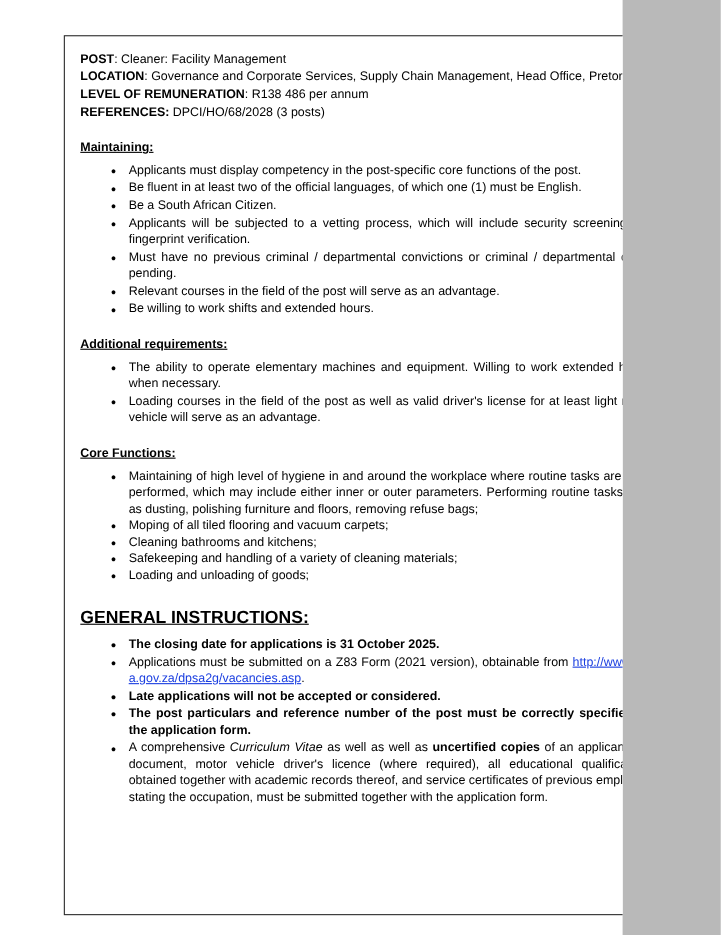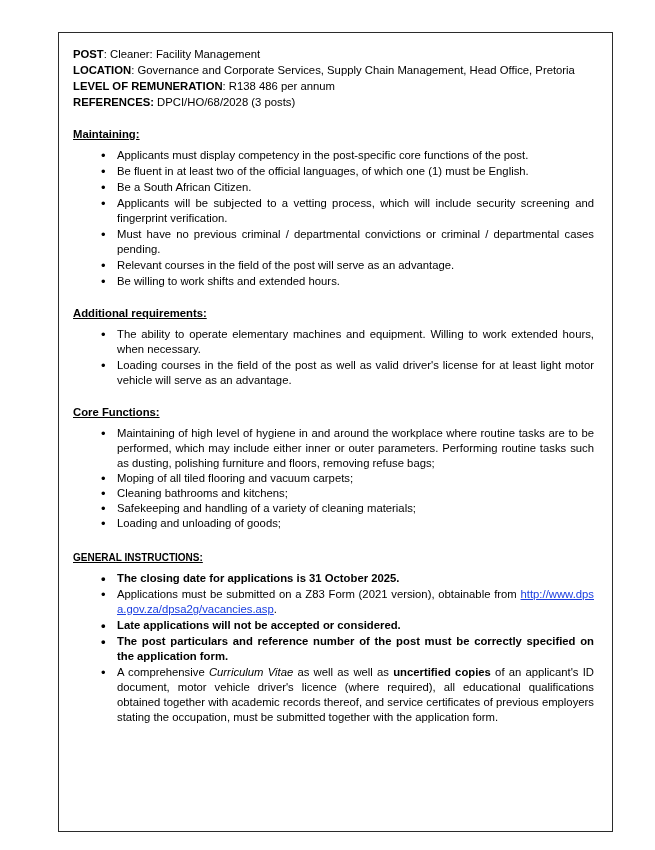--- a/index.html
+++ b/index.html
@@ -5,21 +5,21 @@
   html, body {
     margin: 0;
     padding: 0;
     background: #b9b9b9;
   }
   body {
     font-family: "Liberation Sans", sans-serif;
   }
   .page {
     position: relative;
-    width: 655px;
+    width: 566px;
     height: 850px;
     background: #ffffff;
     box-sizing: border-box;
     overflow: hidden;
   }
   .frame {
     position: absolute;
     left: 58px;
     top: 32px;
     width: 555px;
@@ -40,21 +40,21 @@
   }
   .hdr-label {
     font-weight: bold;
   }
   .sec-head {
     font-weight: bold;
     text-decoration: underline;
     margin: 17px 0 6px 0;
   }
   .sec-head.big {
-    font-size: 10px;
+    font-size: 16px;
     margin-top: 20px;
   }
   ul.bullets {
     margin: 0;
     padding: 0 0 0 44px;
     list-style: none;
   }
   ul.bullets > li {
     position: relative;
     margin: 0 0 1px 0;

